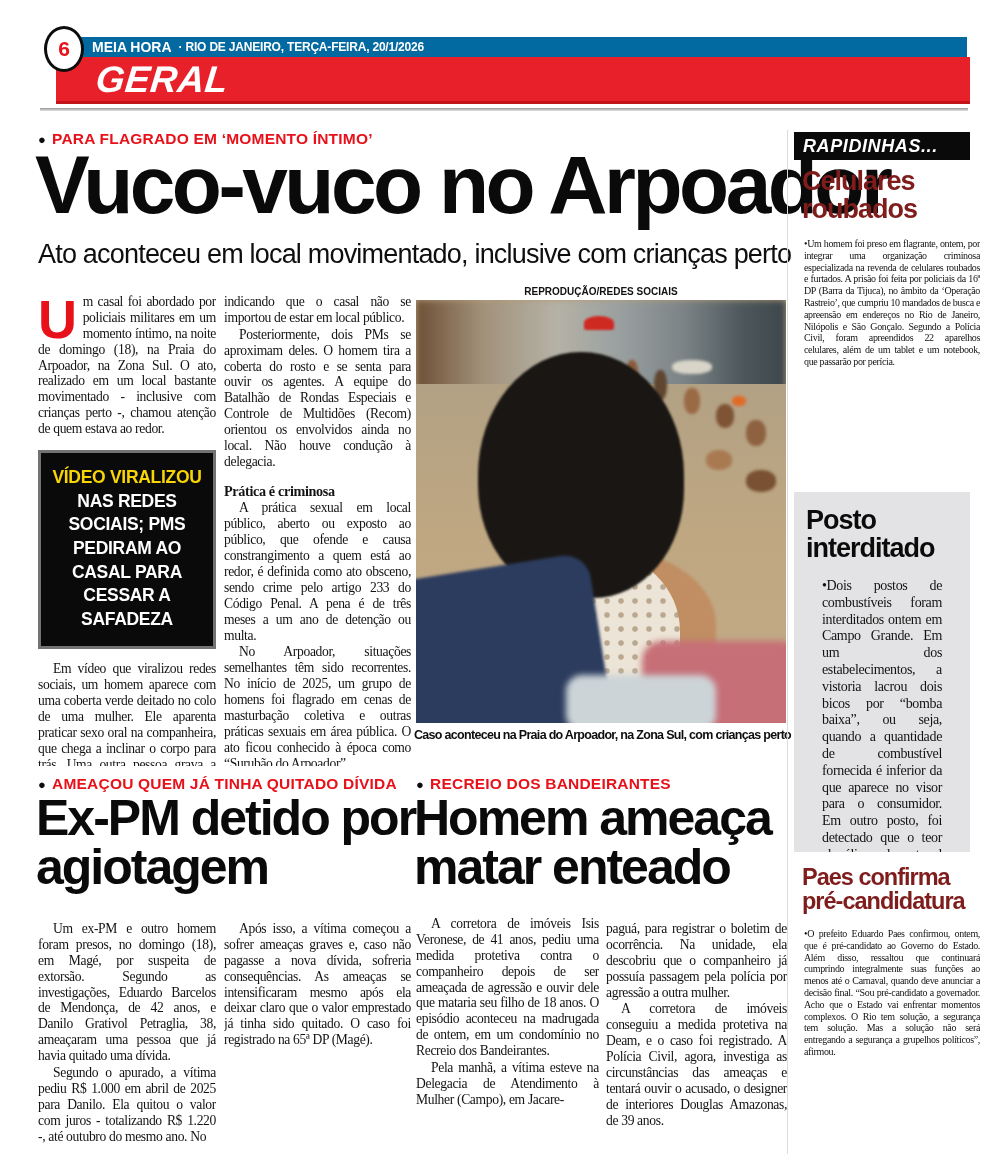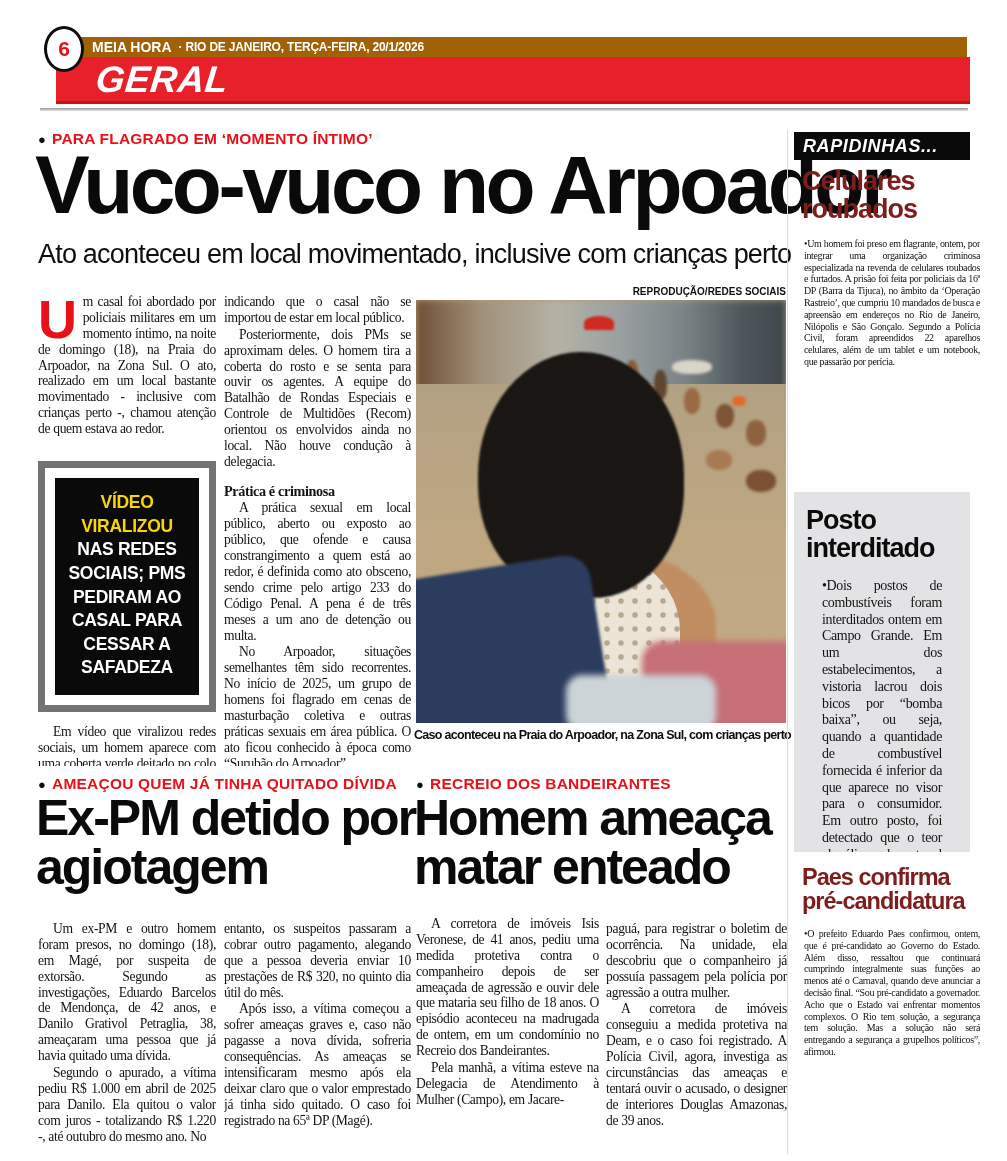--- a/index.html
+++ b/index.html
@@ -1,19 +1,19 @@
 <!DOCTYPE html>
 <html><head>
 <meta charset="utf-8">
 <style>
   html,body{margin:0;padding:0;background:#fff;}
   .page{position:relative;width:1007px;height:1161px;background:#fff;overflow:hidden;
         font-family:"Liberation Serif",serif;color:#131313;}
   
-  .hdr-black{position:absolute;left:60px;top:37px;width:907px;height:20px;background:#a16207;
+  .hdr-black{position:absolute;left:60px;top:37px;width:907px;height:20px;background:#0369a1;
              display:flex;align-items:center;font-family:"Liberation Sans",sans-serif;color:#fff;}
   .page-circle{position:absolute;left:44px;top:26px;width:34px;height:40px;background:#fff;
                border:3px solid #0d0d0d;border-radius:50%;z-index:3;display:flex;align-items:center;
                justify-content:center;font:bold 21px "Liberation Sans",sans-serif;color:#e8111a;}
   .masthead{font:bold 14px "Liberation Sans",sans-serif;margin-left:32px;letter-spacing:0;}
   .dateline{font:bold 12px "Liberation Sans",sans-serif;margin-left:7px;letter-spacing:-0.2px;}
   .hdr-red{position:absolute;left:56px;top:57px;width:914px;height:44px;background:#e8202a;
            border-bottom:3px solid #c3141c;}
   .section-name{position:absolute;left:40px;top:2px;color:#fff;font:bold italic 37px "Liberation Sans",sans-serif;
                 transform:skewX(-6deg);letter-spacing:0.5px;}
@@ -31,26 +31,26 @@
   
   .col{position:absolute;overflow:hidden;text-align:justify;font-size:13.6px;line-height:1.17;
        letter-spacing:-0.35px;}
   .col p{margin:0;}
   .col p.ind{text-indent:15px;}
   .col p + p{margin-top:1px;}
   .bsub{font-weight:bold;margin-top:13px !important;font-size:14.2px;}
   .dropcap{float:left;font:bold 54px/0.8 "Liberation Sans",sans-serif;color:#e8111a;
            margin:4px 6px 0 0;}
   
-  .qbox{border:7px solid #737373;padding:10px;margin:24px 0 12px;}
+  .qbox{border:3px solid #737373;padding:0;margin:13px 0 12px;}
   .qbox-in{background:#0a0a0a;color:#fff;text-align:center;padding:13px 4px 15px;
            font:bold 17.5px/1.35 "Liberation Sans",sans-serif;letter-spacing:-0.3px;text-indent:0;}
   .q-hl{color:#f8d504;display:block;}
   
-  .credit{position:absolute;left:416px;top:286px;width:370px;text-align:right;
+  .credit{position:absolute;left:416px;top:286px;width:370px;text-align:center;
           font:bold 10px "Liberation Sans",sans-serif;color:#111;}
   .photo{position:absolute;left:416px;top:300px;width:370px;height:423px;background:#b49c78;overflow:hidden;}
   .photo div{position:absolute;}
   .ph-top{left:0;top:0;width:100%;height:92px;filter:blur(3px);
           background:linear-gradient(90deg,#6d5036 0%,#a2917a 18%,#b5b2a6 38%,#9aa0a0 55%,#7c8487 72%,#4e585c 88%,#3c464b 100%);}
   .ph-sand{left:0;top:84px;width:100%;height:339px;
            background:linear-gradient(180deg,#b2a184,#bfa782 45%,#c3ab87);}
   .ph-fig{filter:blur(1.5px);border-radius:45%;}
   .ph-umb{left:168px;top:16px;width:30px;height:14px;background:#cf2a22;border-radius:50% 50% 10% 10%;filter:blur(1px);}
   .ph-hair{left:62px;top:52px;width:206px;height:246px;background:#191613;
@@ -148,21 +148,20 @@
 
   <div class="kicker" style="left:38px;top:775px;">
     <span class="dot">●</span><span>AMEAÇOU QUEM JÁ TINHA QUITADO DÍVIDA</span>
   </div>
   <div class="h-sec" style="left:36px;top:794px;width:385px;">Ex-PM detido por agiotagem</div>
   <div class="col" style="left:38px;top:921px;width:178px;height:238px;">
     <p class="ind">Um ex-PM e outro homem foram presos, no domingo (18), em Magé, por suspeita de extorsão. Segundo as investigações, Eduardo Barcelos de Mendonça, de 42 anos, e Danilo Grativol Petraglia, 38, ameaçaram uma pessoa que já havia quitado uma dívida.</p>
     <p class="ind">Segundo o apurado, a vítima pediu R$ 1.000 em abril de 2025 para Danilo. Ela quitou o valor com juros - totalizando R$ 1.220 -, até outubro do mesmo ano. No</p>
   </div>
   <div class="col" style="left:224px;top:921px;width:187px;height:238px;">
-    <p>entanto, os suspeitos passaram a cobrar outro pagamento, alegando que a pessoa deveria enviar 10 prestações de R$ 320, no quinto dia útil do mês.</p>
     <p class="ind">Após isso, a vítima começou a sofrer ameaças graves e, caso não pagasse a nova dívida, sofreria consequências. As ameaças se intensificaram mesmo após ela deixar claro que o valor emprestado já tinha sido quitado. O caso foi registrado na 65ª DP (Magé).</p>
   </div>
 
   <div class="kicker" style="left:416px;top:775px;">
     <span class="dot">●</span><span>RECREIO DOS BANDEIRANTES</span>
   </div>
   <div class="h-sec" style="left:414px;top:794px;width:385px;">Homem ameaça matar enteado</div>
   <div class="col" style="left:416px;top:916px;width:183px;height:238px;">
     <p class="ind">A corretora de imóveis Isis Veronese, de 41 anos, pediu uma medida protetiva contra o companheiro depois de ser ameaçada de agressão e ouvir dele que mataria seu filho de 18 anos. O episódio aconteceu na madrugada de ontem, em um condomínio no Recreio dos Bandeirantes.</p>
     <p class="ind">Pela manhã, a vítima esteve na Delegacia de Atendimento à Mulher (Campo), em Jacare-</p>

